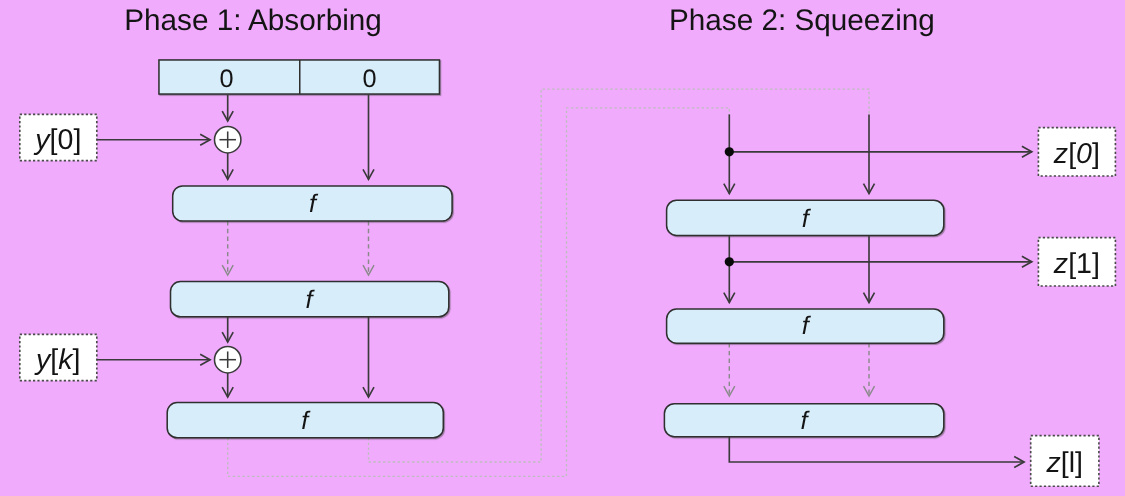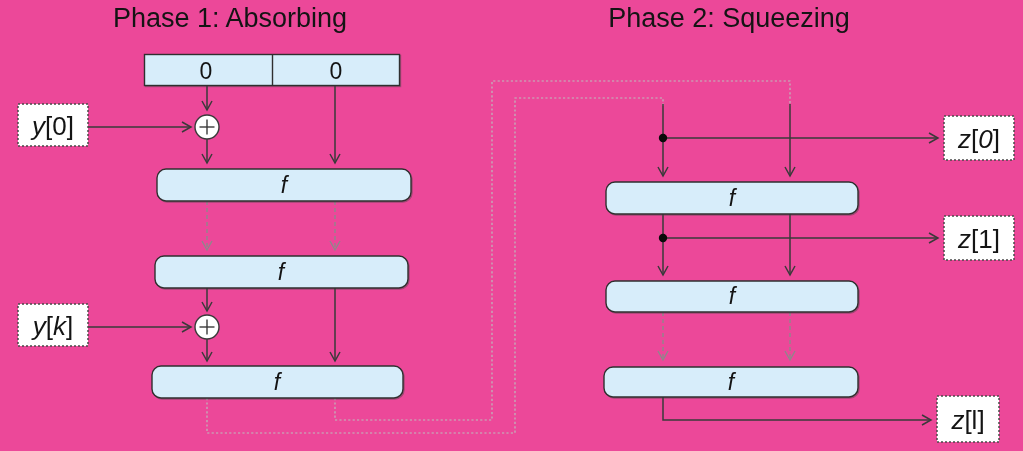--- a/index.html
+++ b/index.html
@@ -1,16 +1,16 @@
 <!DOCTYPE html>
 <html><head>
 <meta charset="utf-8">
 <style>
   html, body { margin: 0; padding: 0; background: #ffffff; }
-  .stage { position: relative; width: 1023px; height: 451px; background: #ec4899; overflow: hidden; }
+  .stage { position: relative; width: 1023px; height: 451px; background: #f0abfc; overflow: hidden; }
   svg text {
     font-family: "Liberation Sans", "DejaVu Sans", sans-serif;
     fill: #141414;
   }
   .title { font-size: 27px; }
   .lbl   { font-size: 26px; }
   .zero  { font-size: 23px; }
   .fl    { font-size: 23px; font-style: italic; }
   .it    { font-style: italic; }
   .node  { fill: #d7edfa; stroke: #2f2f2f; stroke-width: 1.4px; }

